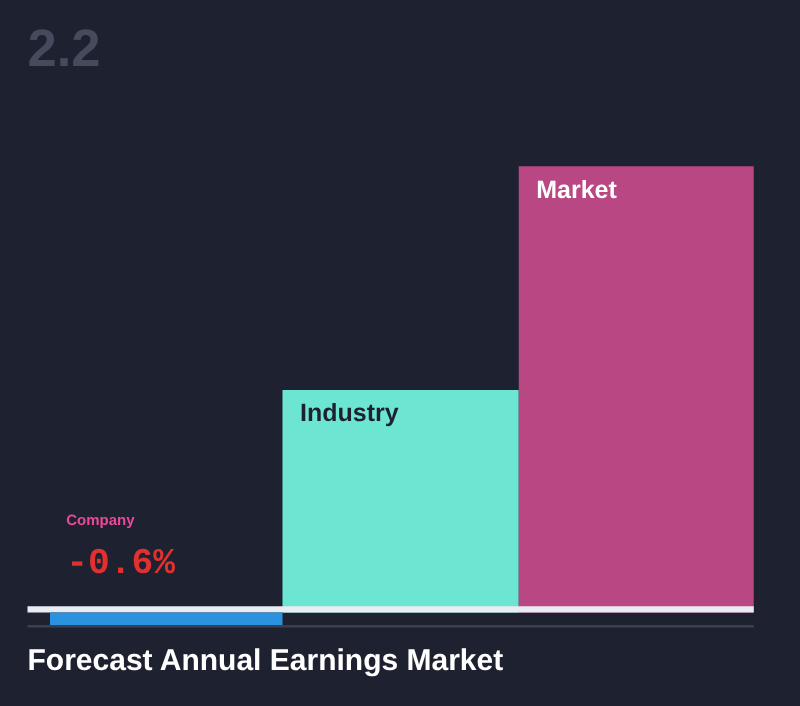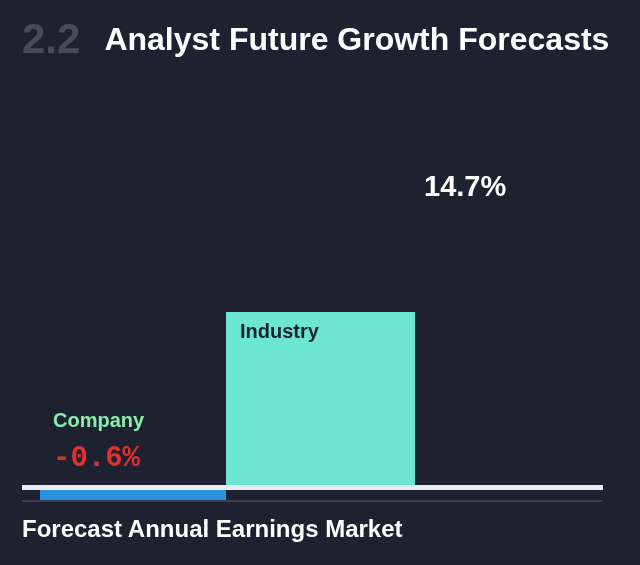--- a/index.html
+++ b/index.html
@@ -100,22 +100,22 @@
     top: 94px;
   }
 
   
   #company-group {
     position: absolute;
     left: 53px;
     top: 332px;
   }
   #label-company {
-    color: #86efac;
-    font-size: 20px;
+    color: #ec4899;
+    font-size: 12px;
     font-weight: bold;
     line-height: 1;
     white-space: nowrap;
   }
   #value-company {
     color: #e03030;
     font-size: 29px;
     font-weight: bold;
     line-height: 1;
     margin-top: 14px;
@@ -161,38 +161,40 @@
     font-weight: bold;
     white-space: nowrap;
     line-height: 1;
   }
 </style>
 </head>
 <body>
 
 <div id="header">
   <span id="section-number">2.2</span>
-  <span id="chart-title">Analyst Future Growth Forecasts</span>
 </div>
 
 <div id="plot-area">
 
   <div id="company-group">
     <div id="label-company">Company</div>
     <div id="value-company">-0.6%</div>
   </div>
 
   <div id="value-industry" class="bar-value">7.2%</div>
 
   <div id="value-market" class="bar-value">14.7%</div>
 
   <div id="bar-industry" class="bar">
     <span id="label-industry" class="bar-inner-label">Industry</span>
   </div>
 
+  <div id="bar-market" class="bar">
+    <span id="label-market" class="bar-inner-label">Market</span>
+  </div>
 
 </div>
 
 <div id="baseline"></div>
 <div id="bar-company"></div>
 <div id="axis-footer-line"></div>
 
 <div id="footer-caption">Forecast Annual Earnings Market</div>
 
 </body></html>

